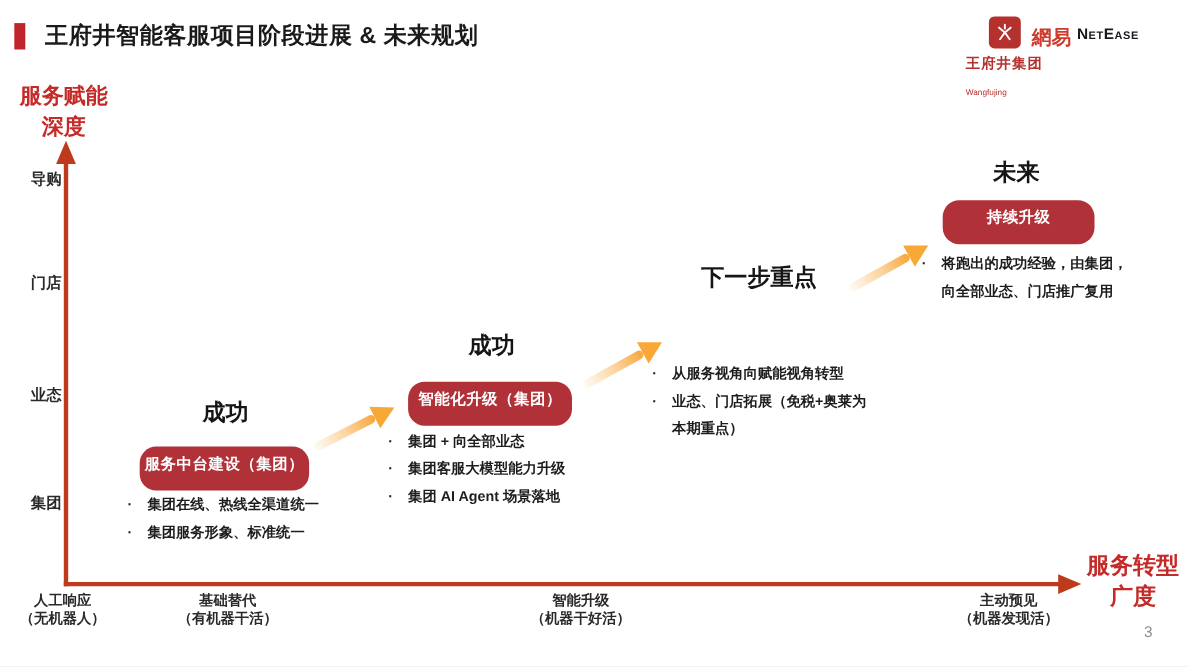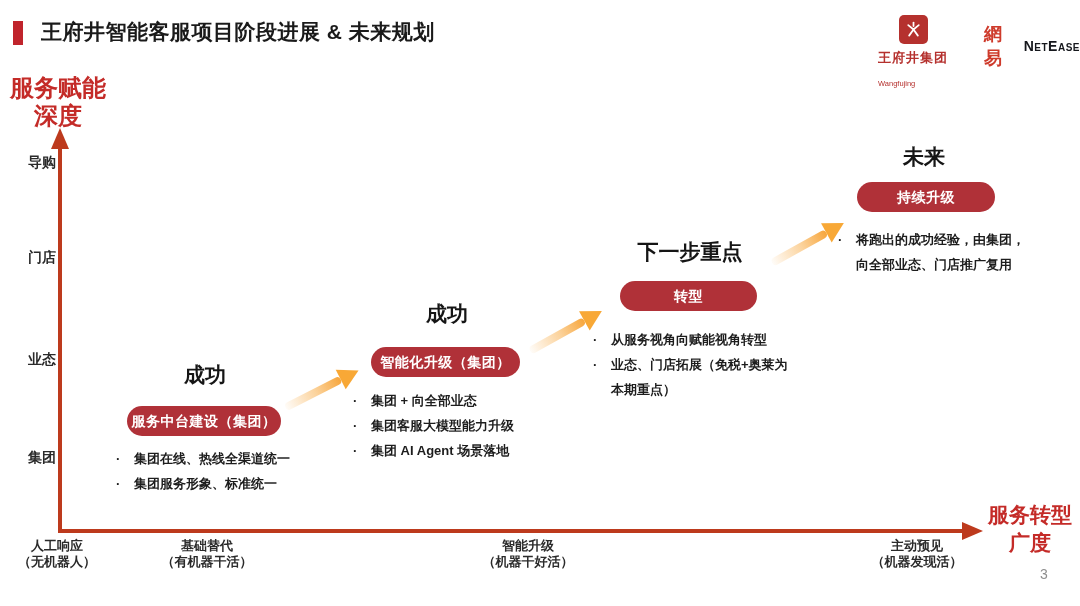--- a/index.html
+++ b/index.html
@@ -9,32 +9,32 @@
     margin:0 auto;
   }
   
   .title-bar{position:absolute; left:13px; top:21px; width:10px; height:24px; background:#C0242C;}
   .slide-title{position:absolute; left:41px; top:18px; font-size:21px; font-weight:800; color:#1a1a1a; letter-spacing:.5px;}
   .logo-wf{position:absolute; left:878px; top:15px; display:flex; align-items:center; gap:7px;flex-direction:column;}
   .wf-icon{width:29px; height:29px; background:#B5312E; border-radius:5px; display:flex; align-items:center; justify-content:center;}
   .wf-text{display:flex; flex-direction:column; line-height:1;}
   .wf-name{font-size:13px; font-weight:700; color:#B5312E; letter-spacing:1px;}
   .wf-sub{font-size:7.5px; color:#B5312E; margin-top:16px;}
-  .logo-ne{position:absolute; left:984px; top:22px; display:flex; align-items:center; gap:5px;}
+  .logo-ne{position:absolute; left:938px; top:22px; display:flex; align-items:flex-start; gap:5px;}
   .ne-cn{font-size:18px; font-weight:800; color:#CE3A2B;}
   .ne-en{font-size:14px; font-weight:800; color:#15171c; font-variant:small-caps; letter-spacing:.5px;}
   
-  .y-label{position:absolute; left:8px; top:74px; width:100px; text-align:center; color:#C42B28; font-size:24px; font-weight:800; line-height:28px;}
+  .y-label{position:absolute; left:8px; top:74px; width:100px; text-align:center; color:#C42B28; font-size:20px; font-weight:800; line-height:28px;}
   .x-label{position:absolute; left:982px; top:501px; width:96px; text-align:center; color:#C42B28; font-size:21px; font-weight:800; line-height:28px;}
   .y-tick{position:absolute; left:12px; width:44px; text-align:right; font-size:14px; font-weight:700; color:#2a2a2a;}
   .x-tick{position:absolute; top:538px; width:120px; text-align:center; font-size:13px; font-weight:700; color:#2a2a2a; line-height:16px;}
   .page-num{position:absolute; left:1040px; top:566px; font-size:14px; color:#8e8e8e;}
   
   .stage-heading{position:absolute; text-align:center; font-size:21px; font-weight:800; color:#151515;}
-  .pill{position:absolute; height:30px; border-radius:15px; background:#B03138; color:#ffffff;
+  .pill{position:absolute; height:40px; border-radius:15px; background:#B03138; color:#ffffff;
         font-size:14px; font-weight:700; text-align:center; line-height:30px; letter-spacing:.5px;}
   .bullets{position:absolute; display:flex; flex-direction:column;}
   .bullet{display:flex; font-size:13px; font-weight:700; color:#1d1d1d; line-height:25px;}
   .bullet .dot{width:18px; flex:0 0 18px; text-align:left; font-size:13px;}
   .bullet .txt{flex:1;}
   
   .arrow{position:absolute; width:82px; height:22px;}
   .arrow .shaft{position:absolute; left:0; top:7px; width:62px; height:8px; border-radius:4px;
     background:linear-gradient(to right, rgba(247,166,60,0.03), rgba(249,181,90,0.6) 55%, #F7A63C);}
   .arrow .head{position:absolute; right:0; top:0; width:0; height:0;
@@ -130,21 +130,20 @@
       <span class="dot">·</span>
       <span class="txt">集团客服大模型能力升级</span>
     </div>
     <div class="bullet">
       <span class="dot">·</span>
       <span class="txt">集团 AI Agent 场景落地</span>
     </div>
   </div>
 
   <div class="stage-heading" style="left:615px; top:238px; width:150px;">下一步重点</div>
-  <div class="pill" style="left:620px; top:281px; width:137px;">转型</div>
   <div class="bullets" style="left:593px; top:327px; width:200px;">
     <div class="bullet">
       <span class="dot">·</span>
       <span class="txt">从服务视角向赋能视角转型</span>
     </div>
     <div class="bullet">
       <span class="dot">·</span>
       <span class="txt">业态、门店拓展（免税+奥莱为本期重点）</span>
     </div>
   </div>

